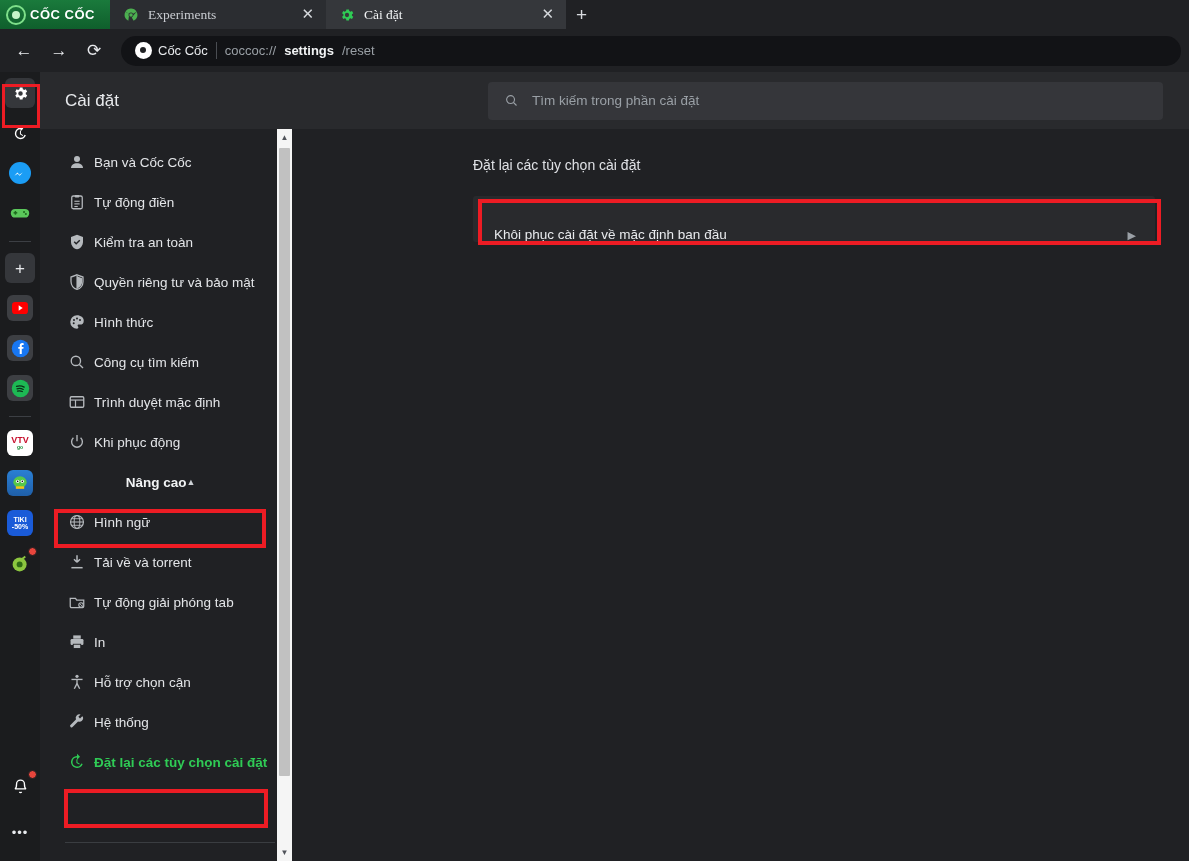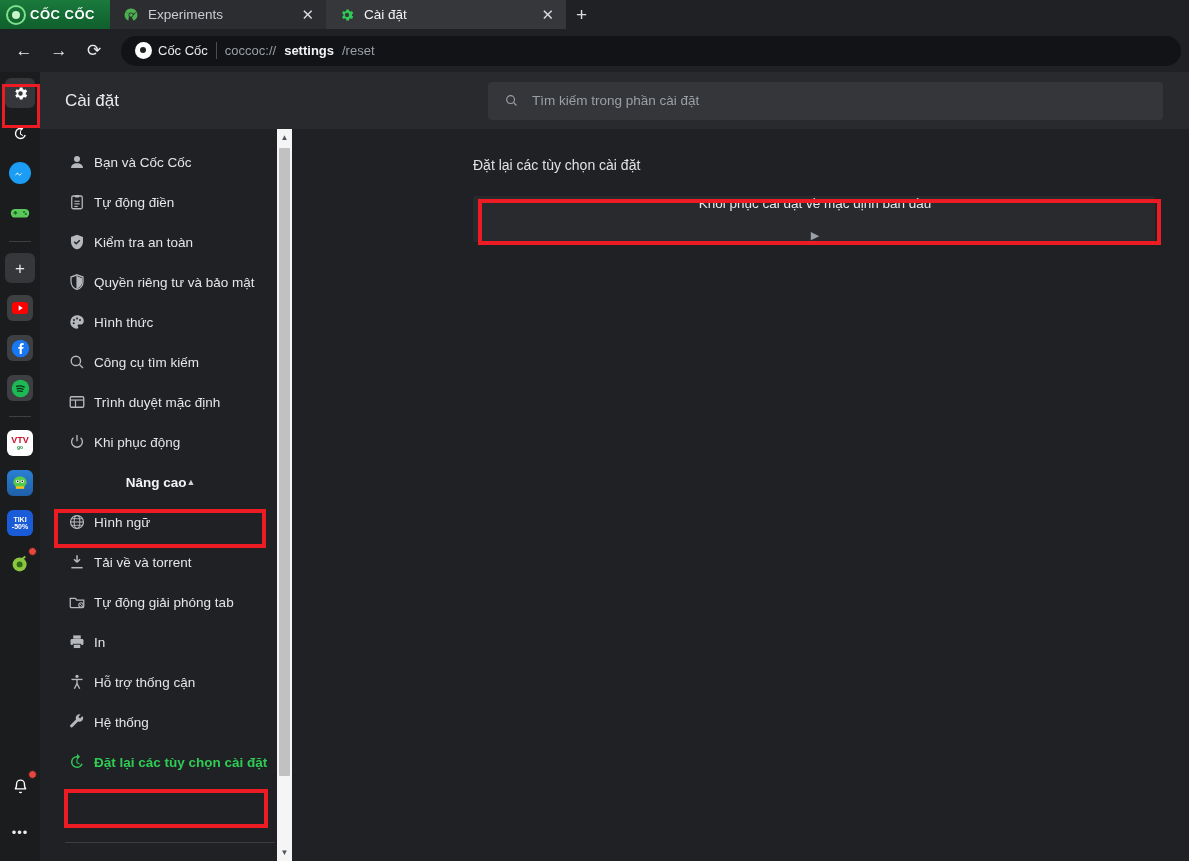--- a/index.html
+++ b/index.html
@@ -36,21 +36,21 @@
   }
   .brand-text {
     color: #ffffff; font-size: 13px; font-weight: bold;
     letter-spacing: .5px; white-space: nowrap;
   }
 
   .tab {
     height: 29px; display: flex; align-items: center;
     gap: 9px; padding: 0 10px 0 13px;
     color: #c9ccd1; font-size: 13.5px;
-    position: relative; flex: none;
+    position: relative; flex: none; font-family: Liberation Serif, serif;
   }
   .tab.inactive { background: #2b2d31; width: 216px; }
   .tab.active   { background: #35373b; width: 240px; color: #f1f3f4; }
   .tab-title { flex: 1; white-space: nowrap; overflow: hidden; text-overflow: ellipsis; }
   .tab-close { color: #d5d8dc; font-size: 15px; line-height: 1; padding: 0 2px; }
   .tab-ico { width: 16px; height: 16px; flex: none; }
 
   .new-tab {
     color: #d8dbdf; font-size: 19px; line-height: 1;
     padding: 0 10px; height: 29px;
@@ -181,23 +181,23 @@
   }
   .sb-arrow.bottom { position: absolute; bottom: 0; left: 0; }
 
   .content { flex: 1; background: #202124; padding-left: 198px; padding-top: 28px; }
   .content-h {
     color: #dfe1e5; font-size: 14px; margin-bottom: 23px;
   }
   .reset-card {
     width: 682px; height: 46px;
     background: #292a2d; border-radius: 3px;
-    display: flex; align-items: center; justify-content: space-between;
+    display: flex; align-items: flex-end; justify-content: space-between;
     padding: 0 19px 0 21px;
-    color: #e8eaed; font-size: 13.5px; flex-direction: column;
+    color: #e8eaed; font-size: 13.5px;
   }
   .chev-right { color: #9aa0a6; font-size: 11px; }
 
   .bottom-rule {
     position: absolute; left: 25px; bottom: 18px;
     width: 211px; height: 1px; background: #3a3d41;
   }
 
   
   .hl { position: absolute; border: 4px solid #ed1c24; z-index: 40; pointer-events: none; }
@@ -506,21 +506,21 @@
         </div>
 
         <div class="nav-row">
           <svg class="nav-ico" viewBox="0 0 24 24">
             <circle cx="12" cy="4.4" r="2.1" fill="currentColor"></circle>
             <line x1="4.6" y1="8.6" x2="19.4" y2="8.6" stroke="currentColor" stroke-width="1.8"></line>
             <line x1="12" y1="8.6" x2="12" y2="15" stroke="currentColor" stroke-width="1.8"></line>
             <line x1="12" y1="14.2" x2="8.4" y2="21" stroke="currentColor" stroke-width="1.8"></line>
             <line x1="12" y1="14.2" x2="15.6" y2="21" stroke="currentColor" stroke-width="1.8"></line>
           </svg>
-          <span>Hỗ trợ thống cận</span>
+          <span>Hỗ trợ chọn cận</span>
         </div>
 
         <div class="nav-row">
           <svg class="nav-ico" viewBox="0 0 24 24">
             <path d="M20 5.2a5 5 0 0 1-6.6 6.2l-7 7a2 2 0 1 1-2.8-2.8l7-7A5 5 0 0 1 16.8 2l-3 3 2.2 2.2 3-3z" fill="currentColor"></path>
           </svg>
           <span>Hệ thống</span>
         </div>
 
         <div class="nav-row selected">

